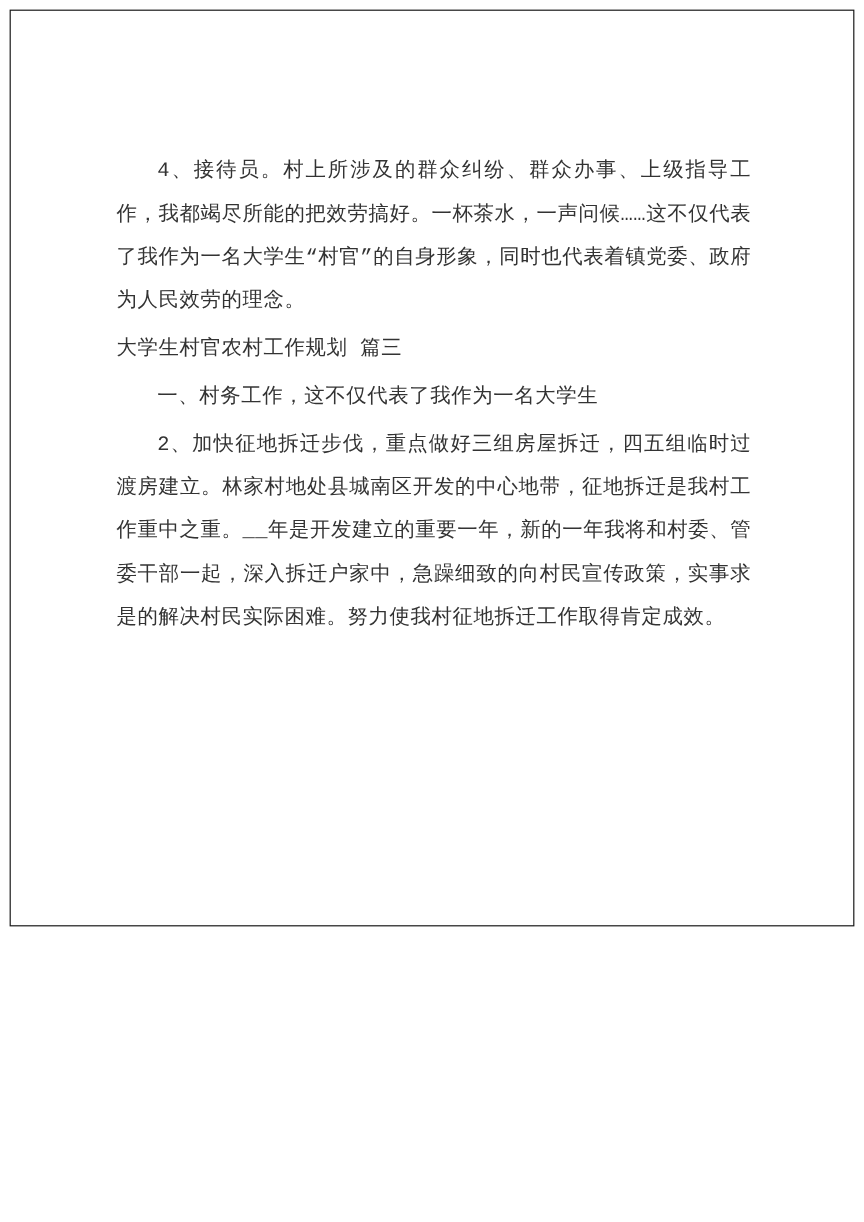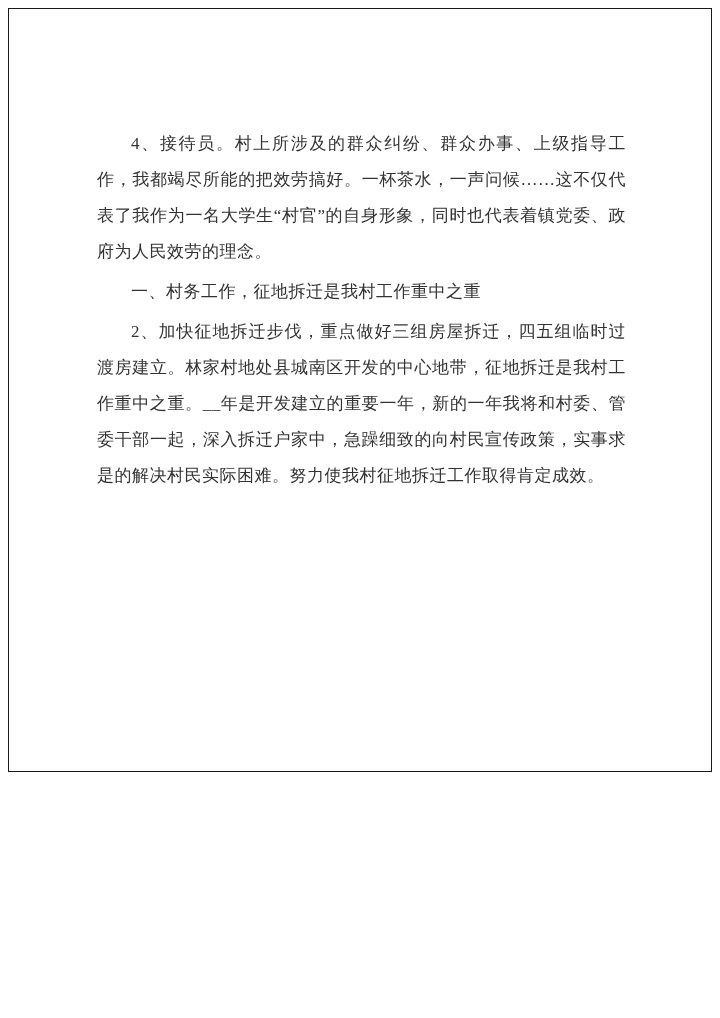--- a/index.html
+++ b/index.html
@@ -9,21 +9,21 @@
       width: 720px;
       height: 1018px;
       background: var(--page_bg, #ffffff);
       overflow: hidden;
     }
     .page {
       position: relative;
       width: 720px;
       height: 780px;
       background: var(--page_bg, #ffffff);
-      font-family: Liberation Serif, serif;
+      font-family: Liberation Mono, monospace;
     }
     .page-frame {
       position: absolute;
       top: 8px;
       left: 8px;
       right: 8px;
       bottom: 8px;
       border: 1px solid var(--border_color, #1a1a1a);
       pointer-events: none;
     }
@@ -50,20 +50,21 @@
   </style>
 </head>
 <body>
 
 <div class="page">
   <div class="page-frame"></div>
 
   <div class="content">
     <p class="indent">4、接待员。村上所涉及的群众纠纷、群众办事、上级指导工作，我都竭尽所能的把效劳搞好。一杯茶水，一声问候……这不仅代表了我作为一名大学生“村官”的自身形象，同时也代表着镇党委、政府为人民效劳的理念。</p>
 
+    <p class="no-indent">大学生村官农村工作规划 篇三</p>
 
 
-    <p class="indent">一、村务工作，征地拆迁是我村工作重中之重</p>
+    <p class="indent">一、村务工作，这不仅代表了我作为一名大学生</p>
 
     <p class="indent">2、加快征地拆迁步伐，重点做好三组房屋拆迁，四五组临时过渡房建立。林家村地处县城南区开发的中心地带，征地拆迁是我村工作重中之重。__年是开发建立的重要一年，新的一年我将和村委、管委干部一起，深入拆迁户家中，急躁细致的向村民宣传政策，实事求是的解决村民实际困难。努力使我村征地拆迁工作取得肯定成效。</p>
 
   </div>
 </div>
 
 </body></html>

